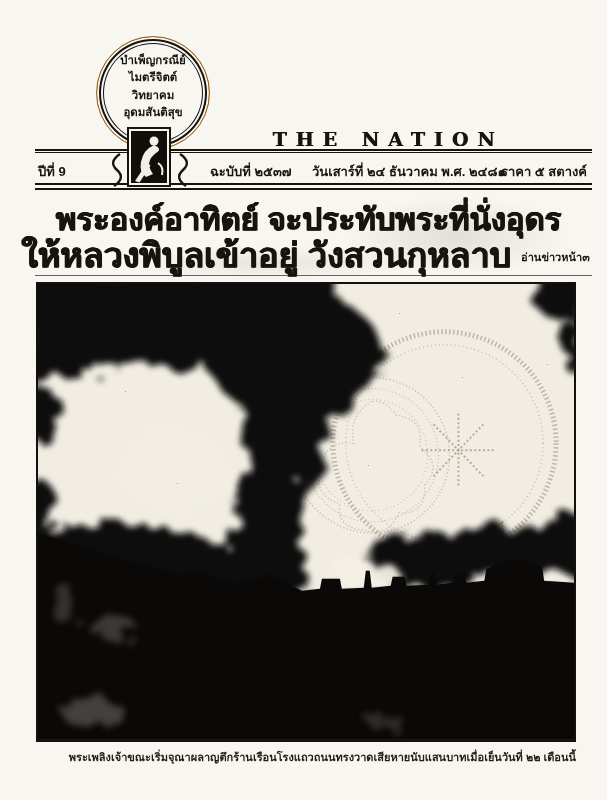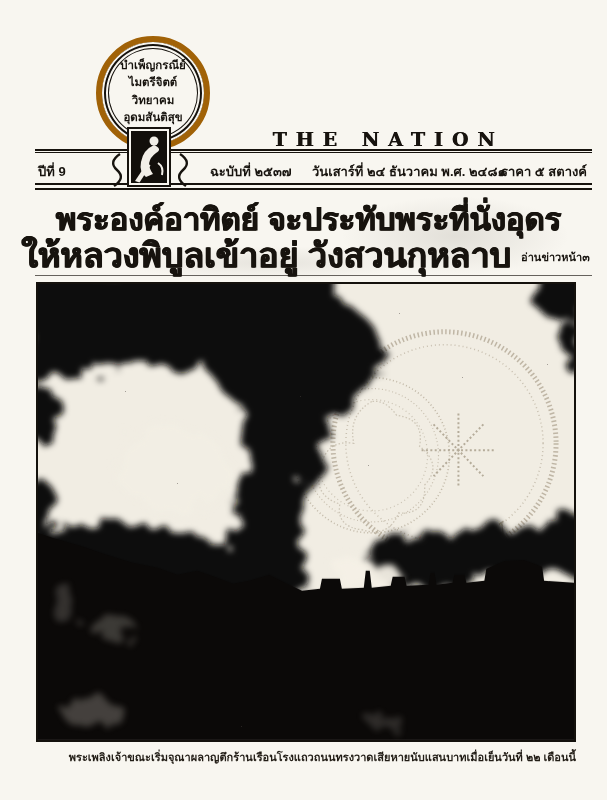--- a/index.html
+++ b/index.html
@@ -6,21 +6,21 @@
   html,body { background:#e8e6e0; }
   .page {
     position:relative; width:607px; height:800px; margin:0 auto;
     background:#f8f6f0; overflow:hidden;
     font-family:"Liberation Sans","DejaVu Sans",sans-serif;
     color:#17130e;
   }
   
   .emblem {
     position:absolute; left:96px; top:36px; width:114px; height:114px;
-    border-radius:50%; background:#f8f6f0; border:6px solid #a16207;
+    border-radius:50%; background:#f8f6f0; border:1px solid #a16207;
     box-shadow: inset 0 0 0 2px #f8f6f0, inset 0 0 0 4px #17130e,
                 inset 0 0 0 6px #f8f6f0, inset 0 0 0 7px #17130e;
     z-index:3; text-align:center; padding-top:15px;
   }
   .emblem .motto { font-size:11.5px; font-weight:bold; line-height:1.5; letter-spacing:0; }
   .vignette {
     position:absolute; left:127px; top:127px; width:44px; height:60px;
     background:#120f0b; border:2px solid #17130e;
     box-shadow: inset 0 0 0 2px #f8f6f0, inset 0 0 0 4px #120f0b;
     z-index:4;

